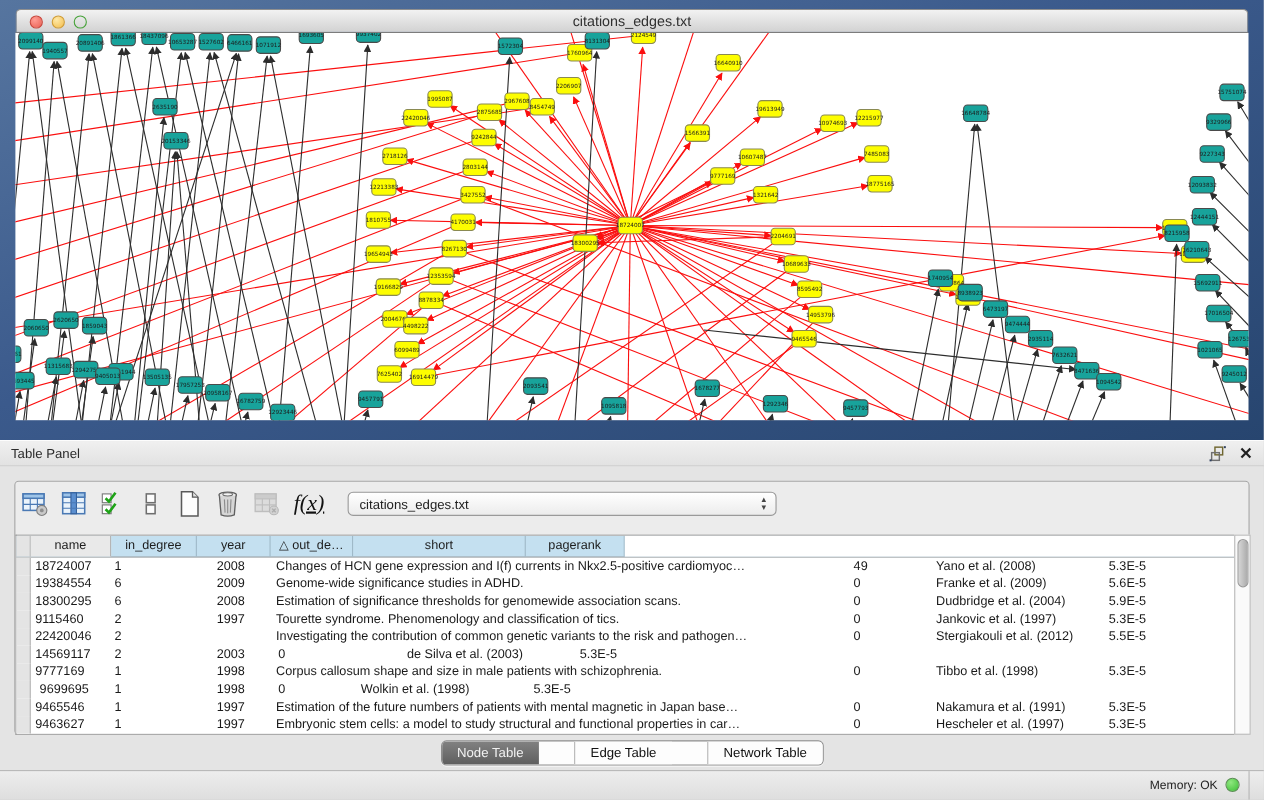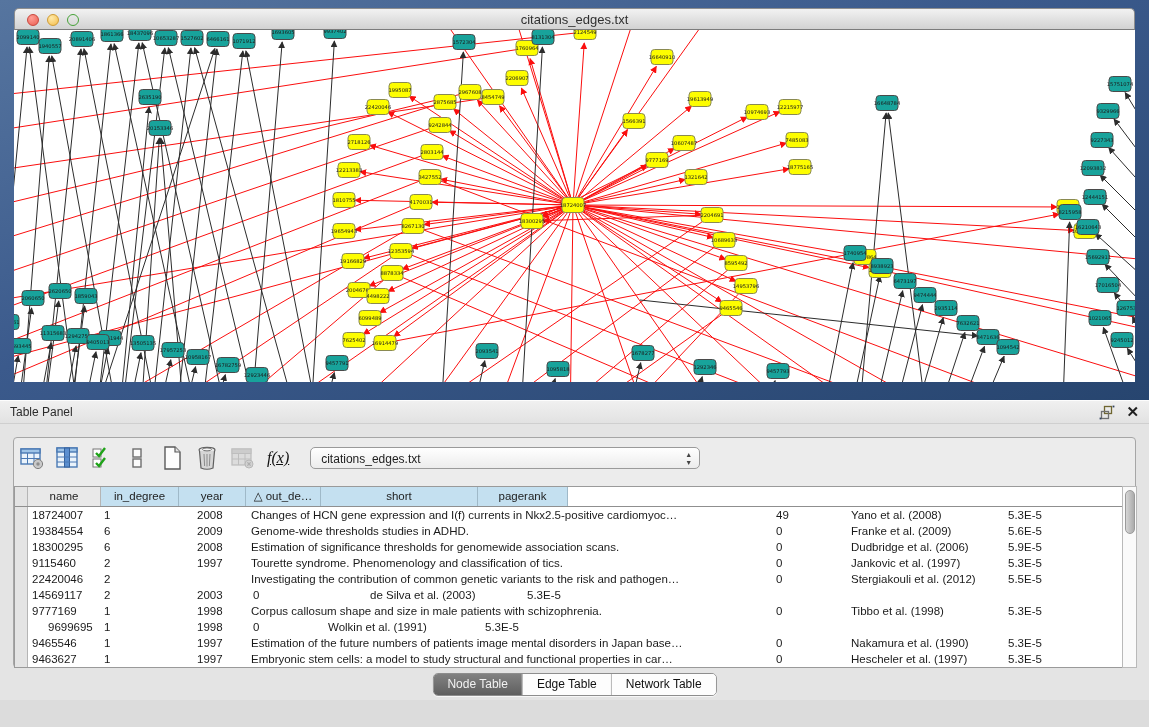--- a/index.html
+++ b/index.html
@@ -25,21 +25,21 @@
   .tp-title{position:absolute;left:10px;top:4px;font-size:12px;color:#2b2b2b;}
   .tp-float{position:absolute;right:34px;top:4px;width:16px;height:16px;cursor:pointer;}
   .tp-close{position:absolute;right:10px;top:2px;font-size:15px;font-weight:bold;color:#1f1f1f;cursor:pointer;}
   .tp-body{position:absolute;left:0;top:424px;width:1149px;height:276px;background:#e4e4e4;}
   .inner-panel{position:absolute;left:13px;top:13px;width:1123px;height:231px;
     background:#ececec;border:1px solid #a6a6a6;border-radius:4px;box-sizing:border-box;}
 
   
   .toolbar{position:absolute;left:6px;top:20px;height:32px;display:flex;align-items:center;gap:7px;}
   .tb-icon{width:28px;height:28px;display:flex;align-items:center;justify-content:center;cursor:pointer;}
-  .fx-label{font-size:16px;font-style:italic;font-family:"Liberation Serif",serif;color:#111;padding:0 4px;cursor:pointer;text-decoration:underline;}
+  .fx-label{font-size:20px;font-style:italic;font-family:"Liberation Serif",serif;color:#111;padding:0 4px;cursor:pointer;text-decoration:underline;}
   .combo{position:relative;margin-left:10px;width:390px;height:22px;border:1px solid #9a9a9a;border-radius:5px;
     background:linear-gradient(#ffffff,#ececec);font-size:12px;color:#222;line-height:22px;padding-left:10px;
     box-sizing:border-box;cursor:pointer;}
   .combo-arrows{position:absolute;right:7px;top:3px;font-size:7px;line-height:8px;color:#444;text-align:center;}
 
   
   .tbl{position:absolute;left:14px;top:486px;width:1108px;height:182px;background:#ffffff;
     border:1px solid #9a9a9a;border-right:none;box-sizing:border-box;overflow:hidden;}
   .tbl-head{display:flex;height:20px;background:#c4e0f0;border-bottom:1px solid #8f8f8f;box-sizing:border-box;}
   .hcell{font-size:11.5px;color:#1d1d1d;text-align:center;line-height:19px;border-right:1px solid #9fb9c8;
@@ -767,33 +767,33 @@
             <div class="tcell" style="width: 523px; padding-left: 5px;">Changes of HCN gene expression and I(f) currents in Nkx2.5-positive cardiomyoc…</div>
             <div class="tcell" style="width: 75px; padding-left: 7px;">49</div>
             <div class="tcell" style="width: 157px; padding-left: 7px;">Yano et al. (2008)</div>
             <div class="tcell" style="width: 90px; padding-left: 7px;">5.3E-5</div>
           </div>
           <div class="trow">
             <div class="tcell gutter-col" style="width: 13px;"></div>
             <div class="tcell" style="width: 73px; padding-left: 4px;">19384554</div>
             <div class="tcell" style="width: 78px; padding-left: 3px;">6</div>
             <div class="tcell" style="width: 67px; padding-left: 18px;">2009</div>
-            <div class="tcell" style="width: 523px; padding-left: 5px;">Genome-wide thresholds studies in ADHD.</div>
+            <div class="tcell" style="width: 523px; padding-left: 5px;">Genome-wide significance studies in ADHD.</div>
             <div class="tcell" style="width: 75px; padding-left: 7px;">0</div>
             <div class="tcell" style="width: 157px; padding-left: 7px;">Franke et al. (2009)</div>
             <div class="tcell" style="width: 90px; padding-left: 7px;">5.6E-5</div>
           </div>
           <div class="trow">
             <div class="tcell gutter-col" style="width: 13px;"></div>
             <div class="tcell" style="width: 73px; padding-left: 4px;">18300295</div>
             <div class="tcell" style="width: 78px; padding-left: 3px;">6</div>
             <div class="tcell" style="width: 67px; padding-left: 18px;">2008</div>
             <div class="tcell" style="width: 523px; padding-left: 5px;">Estimation of significance thresholds for genomewide association scans.</div>
             <div class="tcell" style="width: 75px; padding-left: 7px;">0</div>
-            <div class="tcell" style="width: 157px; padding-left: 7px;">Dudbridge et al. (2006)</div>
+            <div class="tcell" style="width: 157px; padding-left: 7px;">Dudbridge et al. (2004)</div>
             <div class="tcell" style="width: 90px; padding-left: 7px;">5.9E-5</div>
           </div>
           <div class="trow">
             <div class="tcell gutter-col" style="width: 13px;"></div>
             <div class="tcell" style="width: 73px; padding-left: 4px;">9115460</div>
             <div class="tcell" style="width: 78px; padding-left: 3px;">2</div>
             <div class="tcell" style="width: 67px; padding-left: 18px;">1997</div>
             <div class="tcell" style="width: 523px; padding-left: 5px;">Tourette syndrome. Phenomenology and classification of tics.</div>
             <div class="tcell" style="width: 75px; padding-left: 7px;">0</div>
             <div class="tcell" style="width: 157px; padding-left: 7px;">Jankovic et al. (1997)</div>
@@ -823,54 +823,59 @@
             <div class="tcell" style="width: 73px; padding-left: 4px;">9777169</div>
             <div class="tcell" style="width: 78px; padding-left: 3px;">1</div>
             <div class="tcell" style="width: 67px; padding-left: 18px;">1998</div>
             <div class="tcell" style="width: 523px; padding-left: 5px;">Corpus callosum shape and size in male patients with schizophrenia.</div>
             <div class="tcell" style="width: 75px; padding-left: 7px;">0</div>
             <div class="tcell" style="width: 157px; padding-left: 7px;">Tibbo et al. (1998)</div>
             <div class="tcell" style="width: 90px; padding-left: 7px;">5.3E-5</div>
           </div>
           <div class="trow">
             <div class="tcell gutter-col" style="width: 13px;"></div>
-            <div class="tcell" style="width: 73px; padding-left: 20px;">9699695</div>
+            <div class="tcell" style="width: 73px; padding-left: 8px;">9699695</div>
             <div class="tcell" style="width: 78px; padding-left: 3px;">1</div>
             <div class="tcell" style="width: 67px; padding-left: 18px;">1998</div>
             <div class="tcell" style="width: 75px; padding-left: 7px;">0</div>
-            <div class="tcell" style="width: 157px; padding-left: 7px;">Wolkin et al. (1991)</div>
+            <div class="tcell" style="width: 157px; padding-left: 7px;">Wolkin et al. (1998)</div>
             <div class="tcell" style="width: 90px; padding-left: 7px;">5.3E-5</div>
           </div>
           <div class="trow">
             <div class="tcell gutter-col" style="width: 13px;"></div>
             <div class="tcell" style="width: 73px; padding-left: 4px;">9465546</div>
             <div class="tcell" style="width: 78px; padding-left: 3px;">1</div>
             <div class="tcell" style="width: 67px; padding-left: 18px;">1997</div>
-            <div class="tcell" style="width: 523px; padding-left: 5px;">Estimation of the future numbers of patients image mental disorders in Japan base…</div>
+            <div class="tcell" style="width: 523px; padding-left: 5px;">Estimation of the future numbers of patients with mental magnetic in Japan base…</div>
             <div class="tcell" style="width: 75px; padding-left: 7px;">0</div>
-            <div class="tcell" style="width: 157px; padding-left: 7px;">Nakamura et al. (1990)</div>
+            <div class="tcell" style="width: 157px; padding-left: 7px;">Nakamura et al. (1991)</div>
             <div class="tcell" style="width: 90px; padding-left: 7px;">5.3E-5</div>
           </div>
           <div class="trow">
             <div class="tcell gutter-col" style="width: 13px;"></div>
             <div class="tcell" style="width: 73px; padding-left: 4px;">9463627</div>
             <div class="tcell" style="width: 78px; padding-left: 3px;">1</div>
             <div class="tcell" style="width: 67px; padding-left: 18px;">1997</div>
             <div class="tcell" style="width: 523px; padding-left: 5px;">Embryonic stem cells: a model to study structural and functional properties in car…</div>
             <div class="tcell" style="width: 75px; padding-left: 7px;">0</div>
             <div class="tcell" style="width: 157px; padding-left: 7px;">Hescheler et al. (1997)</div>
             <div class="tcell" style="width: 90px; padding-left: 7px;">5.3E-5</div>
           </div>
         </div>
     </div>
     <div class="vscroll" style="left:1122px;top:62px;">
       <span class="vthumb" style="position:absolute;"></span>
     </div>
 
-    <div class="tabs" style="top:249px;" id="tab-bar">
+    <div class="tabs" style="top:249px;gap:32px;" id="tab-bar">
         <span class="tab sel">Node Table</span>
         <span class="tab">Edge Table</span>
         <span class="tab">Network Table</span>
       </div>
   </div>
 
+  <div class="statusbar">
+    <span class="mem-label">Memory: OK</span>
+    <span class="mem-dot"></span>
+    <span class="grip-sep"></span>
+  </div>
 
 </div>
 
 </body></html>

